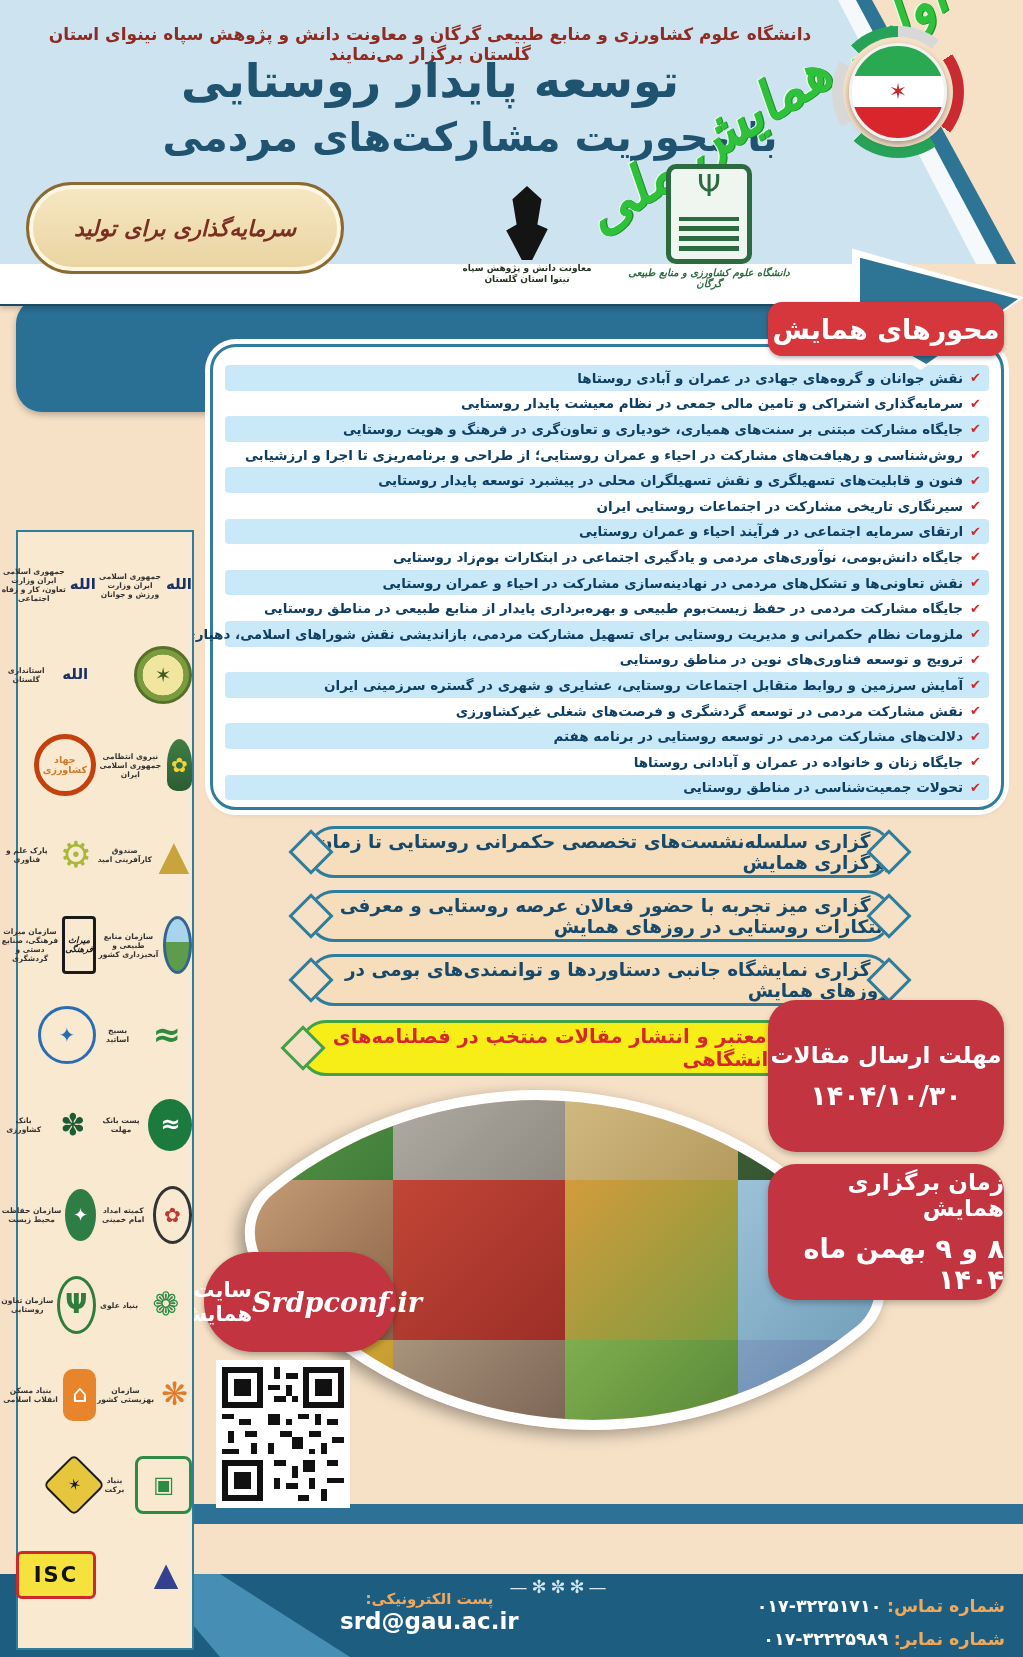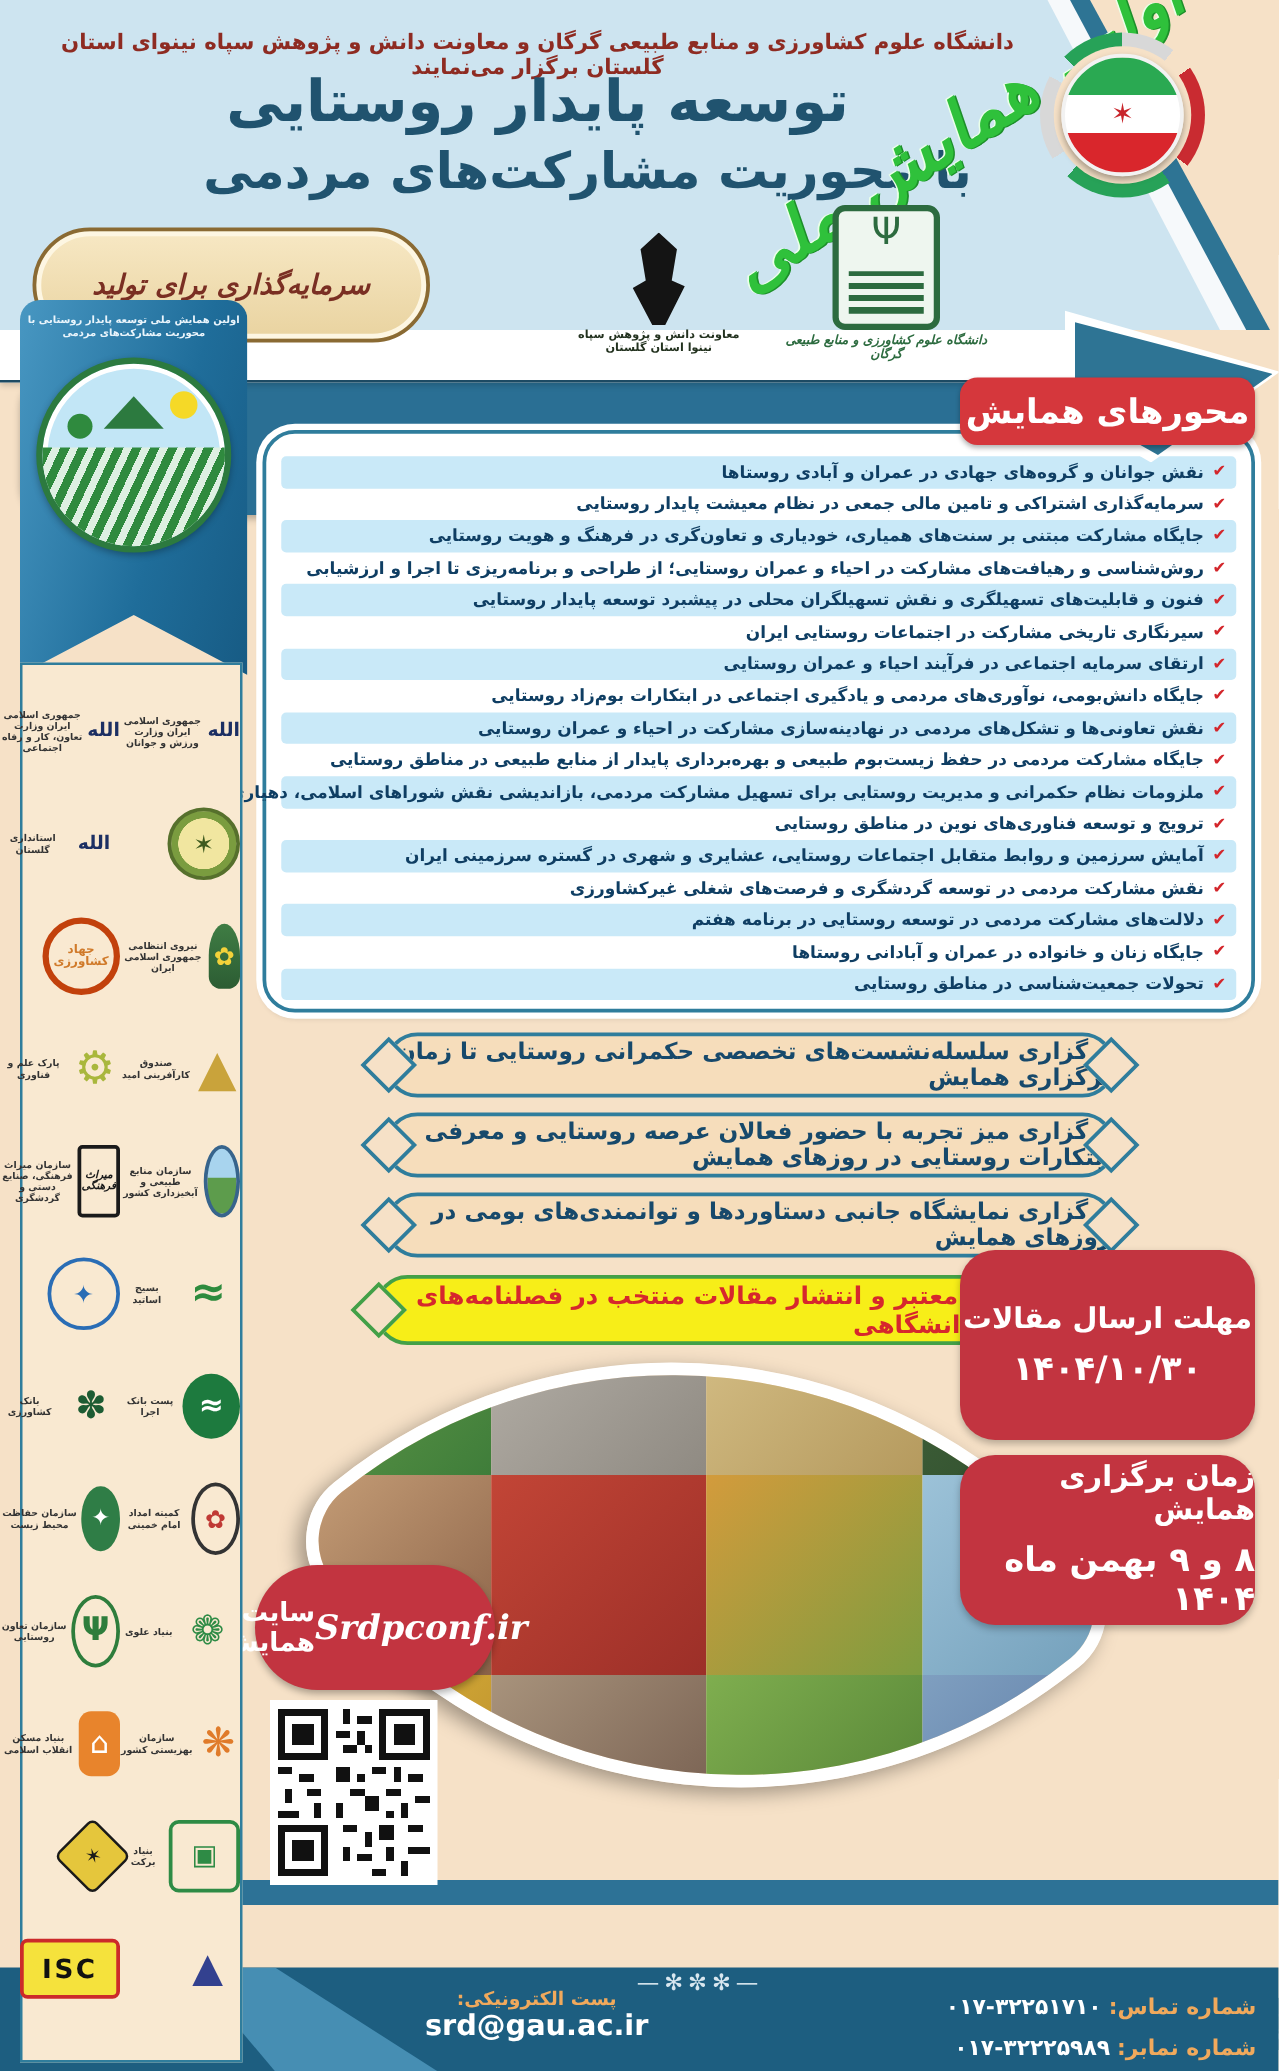--- a/index.html
+++ b/index.html
@@ -261,29 +261,20 @@
 
   <div class="flag-wrap">
     <div class="flag-ring"></div>
     <div class="flag-ring-hole"></div>
     <div class="flag-circle">
       <span class="flag-emblem">✶</span>
     </div>
   </div>
 
   <div class="sidebar">
-    <div class="ribbon">
-      <div class="ribbon-cap">اولین همایش ملی توسعه پایدار روستایی با محوریت مشارکت‌های مردمی</div>
-      <div class="conf-logo">
-        <div class="sun"></div>
-        <div class="house"></div>
-        <div class="tree"></div>
-        <div class="ground"></div>
-      </div>
-    </div>
     <div class="logo-panel" id="logo-grid">
         <div class="org">
           <div class="badge b-allah">الله</div>
           <span class="org-cap">جمهوری اسلامی ایران وزارت ورزش و جوانان</span>
         </div>
         <div class="org">
           <div class="badge b-allah">الله</div>
           <span class="org-cap">جمهوری اسلامی ایران وزارت تعاون، کار و رفاه اجتماعی</span>
         </div>
         <div class="org">
@@ -321,21 +312,21 @@
         <div class="org">
           <div class="badge b-basij">≈</div>
           <span class="org-cap">بسیج اساتید</span>
         </div>
         <div class="org">
           <div class="badge b-blue">✦</div>
           <span class="org-cap"></span>
         </div>
         <div class="org">
           <div class="badge b-postbank">≈</div>
-          <span class="org-cap">پست بانک اجرا</span>
+          <span class="org-cap">پست بانک مهلت</span>
         </div>
         <div class="org">
           <div class="badge b-keshbank">✽</div>
           <span class="org-cap">بانک کشاورزی</span>
         </div>
         <div class="org">
           <div class="badge b-emdad">✿</div>
           <span class="org-cap">کمیته امداد امام خمینی</span>
         </div>
         <div class="org">

